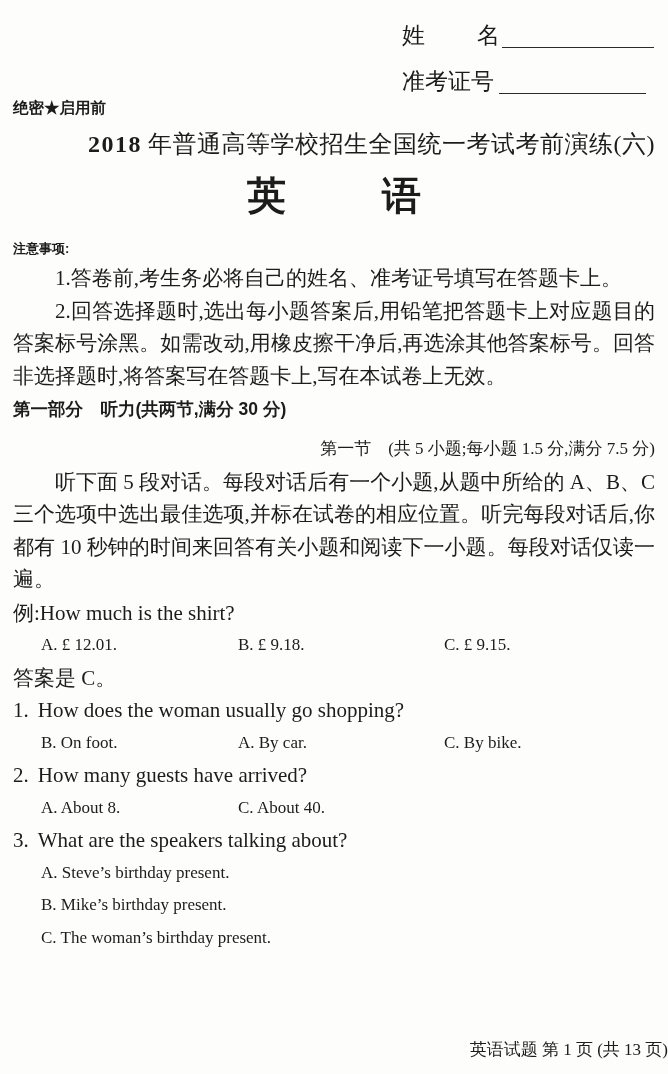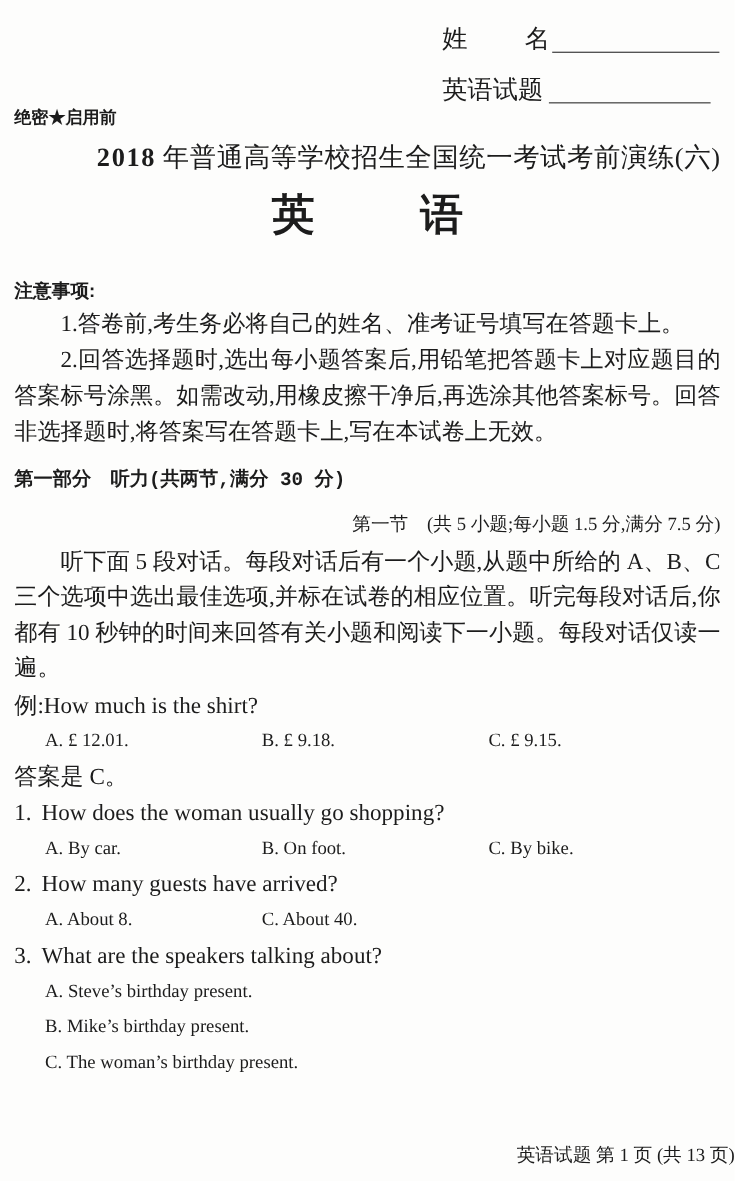--- a/index.html
+++ b/index.html
@@ -35,33 +35,33 @@
   .exam-title .year { font-weight:700; margin-right:6px; letter-spacing:1.5px; }
 
   .subject { display:flex; justify-content:center; margin-top:13px; }
   .subject-inner {
     display:flex; justify-content:space-between; width:174px;
     font-family:"Liberation Sans", sans-serif;
     font-weight:700; font-size:39px; line-height:44px;
   }
 
   .notice-title {
-    margin-top:34px;
+    margin-top:18px;
     font-family:"Liberation Sans", sans-serif;
-    font-weight:700; font-size:17px; line-height:26px;
+    font-weight:700; font-size:13px; line-height:26px;
   }
   .para {
     font-size:21px; line-height:32.5px;
     text-align:justify; text-indent:2em;
   }
   .no-indent { text-indent:0; }
 
   .part-heading {
-    margin-top:14px;
-    font-family:Liberation Mono, monospace;
+    margin-top:2px;
+    font-family:Liberation Sans, sans-serif;
     font-weight:700; font-size:17.5px; line-height:30px;
   }
   .sub-heading { margin-top:9px; font-size:17px; line-height:32.5px;text-align:right; }
 
   .example-prompt { margin-top:1px; }
 
   .options-row {
     display:grid; grid-template-columns:197px 206px 1fr;
     padding-left:28px; font-size:17px; line-height:32.5px;
   }
@@ -81,21 +81,21 @@
 
   <div class="name-block">
     <div class="field-row">
       <span class="field-label name-label">
         <span>姓</span>
         <span>名</span>
       </span>
       <span class="field-line line-name"></span>
     </div>
     <div class="field-row">
-      <span class="field-label">英语试题</span>
+      <span class="field-label">准考证号</span>
       <span class="field-line line-ticket"></span>
     </div>
   </div>
 
   <div class="content">
 
     <div class="secret">绝密★启用前</div>
 
     <div class="exam-title">
       <span class="year">2018</span><span>年普通高等学校招生全国统一考试考前演练(六)</span>
@@ -123,22 +123,22 @@
       <span>B. £ 9.18.</span>
       <span>C. £ 9.15.</span>
     </div>
     <p class="para no-indent">答案是 C。</p>
 
     <p class="para q-line">
       <span class="q-num">1.</span>
       <span>How does the woman usually go shopping?</span>
     </p>
     <div class="options-row">
+      <span>B. On foot.</span>
       <span>A. By car.</span>
-      <span>B. On foot.</span>
       <span>C. By bike.</span>
     </div>
 
     <p class="para q-line">
       <span class="q-num">2.</span>
       <span>How many guests have arrived?</span>
     </p>
     <div class="options-row">
       <span>A. About 8.</span>
       <span>C. About 40.</span>

